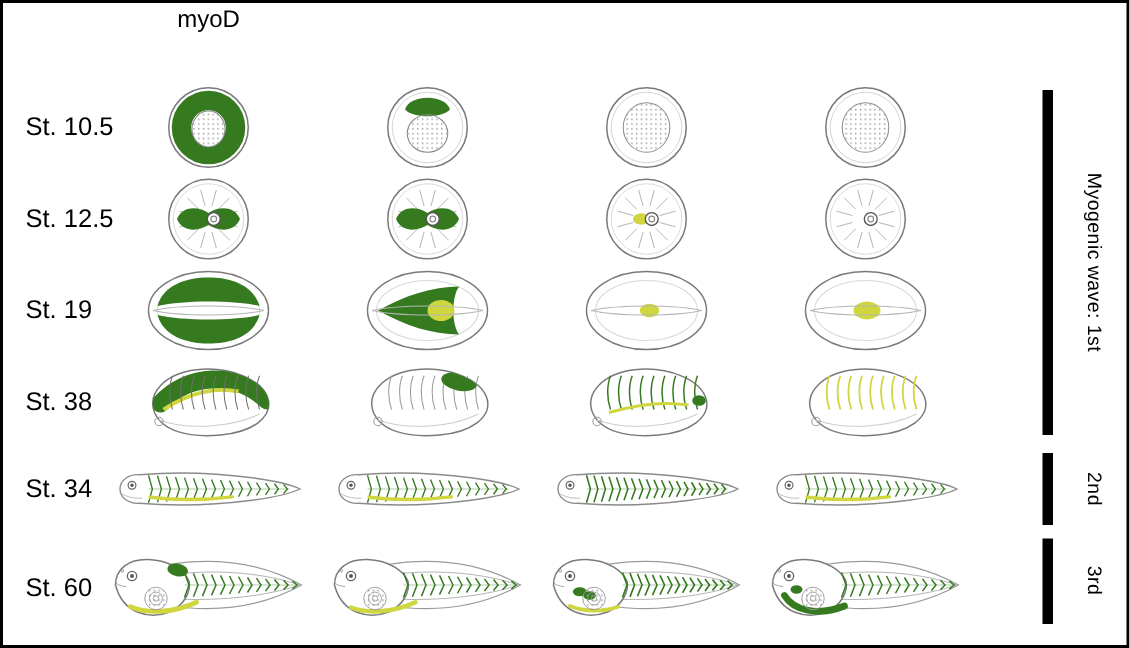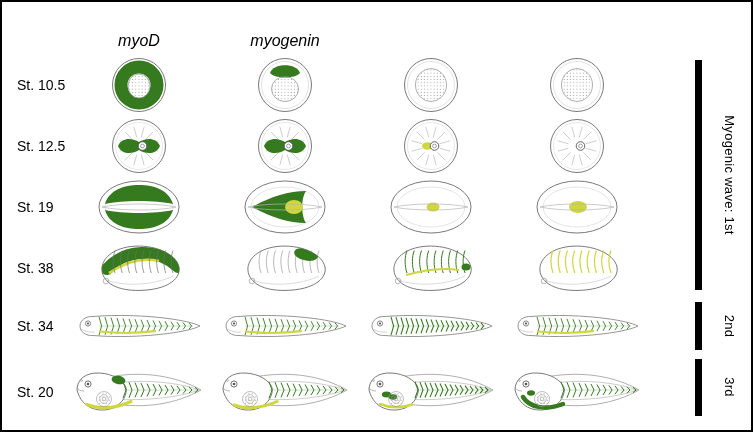--- a/index.html
+++ b/index.html
@@ -7,26 +7,26 @@
     position:relative;
     width:753px;height:432px;
     box-sizing:border-box;
     border:2px solid #000;
     background:#fff;
     font-family:"Liberation Sans",sans-serif;
     overflow:hidden;
   }
   .hrow{display:grid;grid-template-columns:64px repeat(4,146px);height:52px;}
   .ch{
-    padding-top:30px;text-align:center;
-    font-style:italic;font-size:16px;color:#000;
+    padding-top:3px;text-align:center;
+    font-size:16px;color:#000;
   }
   .row{display:grid;grid-template-columns:64px repeat(4,146px);align-items:center;}
   .r1{height:62px}.r2{height:60px}.r3{height:62px}.r4{height:60px}.r5{height:56px}.r6{height:76px}
-  .rlabel{padding-left:15px;font-size:14px;color:#000;white-space:nowrap;}
+  .rlabel{padding-left:15px;font-size:17px;color:#000;white-space:nowrap;}
   .cell{display:flex;align-items:center;justify-content:center;}
   .wave-bar{position:absolute;right:49px;width:7px;background:#000;}
   .wb1{top:58px;height:230px;}
   .wb2{top:300px;height:48px;}
   .wb3{top:357px;height:57px;}
   .wave-label{
     position:absolute;right:14px;
     writing-mode:vertical-rl;
     font-size:13px;color:#000;letter-spacing:0.3px;
     transform:translateY(-50%);
@@ -37,21 +37,20 @@
   .wl3{top:385px;}
 </style>
 </head>
 <body>
 
 <div class="figure">
 
   <div class="hrow">
     <div></div>
     <div class="ch">myoD</div>
-    <div class="ch">myogenin</div>
   </div>
 
   <div class="row r1">
     <div class="rlabel">St. 10.5</div>
     <div class="cell">
         <svg width="60" height="58" viewBox="0 0 60 58">
           <defs>
             <pattern id="stp1" width="3.2" height="3.2" patternUnits="userSpaceOnUse">
               <circle cx="1.1" cy="1.1" r="0.55" fill="#9a9a9a"></circle>
             </pattern>
@@ -432,21 +431,21 @@
           <line x1="24" y1="16" x2="118" y2="16" stroke="#357a1f" stroke-width="0.5" opacity="0.5"></line>
           <path d="M25,21.5 C45,23.8 62,23.4 80,21.2" stroke="#cfd63e" stroke-width="2.2" fill="none" stroke-linecap="round"></path>
        <circle cx="13" cy="13.5" r="2.6" fill="#fff" stroke="#666" stroke-width="0.8"></circle>
        <circle cx="13" cy="13.5" r="1.1" fill="#555"></circle>
        <path d="M6,19 C10,21.5 15,22.5 20,22" stroke="#b5b5b5" stroke-width="0.6" fill="none"></path>
         </svg>
       </div>
   </div>
 
   <div class="row r6">
-    <div class="rlabel">St. 20</div>
+    <div class="rlabel">St. 60</div>
     <div class="cell">
         <svg width="132" height="50" viewBox="0 0 132 50">
           <defs>
             <pattern id="stp9" width="3.2" height="3.2" patternUnits="userSpaceOnUse">
               <circle cx="1.1" cy="1.1" r="0.55" fill="#9a9a9a"></circle>
             </pattern>
           </defs>
           <path d="M38,9.5 C72,4 103,9 128,23 C103,37 72,42 38,36.5" fill="#fff" stroke="#9a9a9a" stroke-width="0.8"></path>
           <path d="M46,15.5 C76,12.5 104,15.5 127,23 C104,30.5 76,33.5 46,32.5 Z" fill="#fff" stroke="#ababab" stroke-width="0.6"></path>
           <path d="M4,23 C4,12 13,5.5 26,6 C40,6.5 50,13.5 53,20.5 C54.5,27 50,36.5 40,41 C27,46 9,42.5 4,23 Z" fill="#fff" stroke="#7a7a7a" stroke-width="1"></path>

